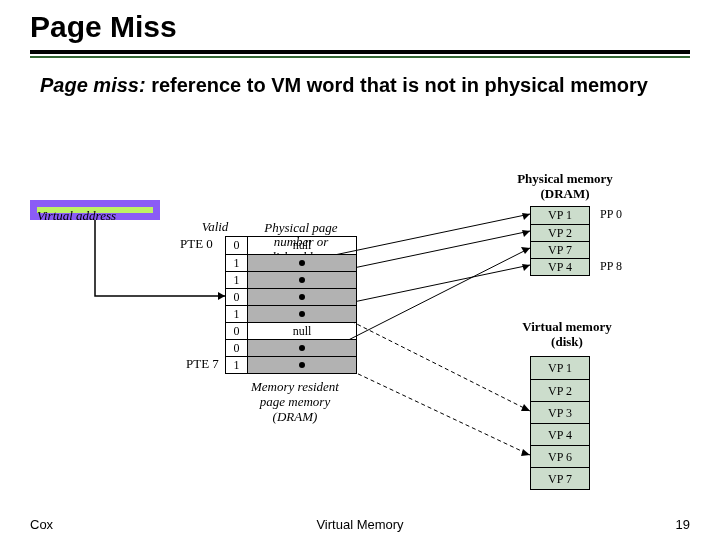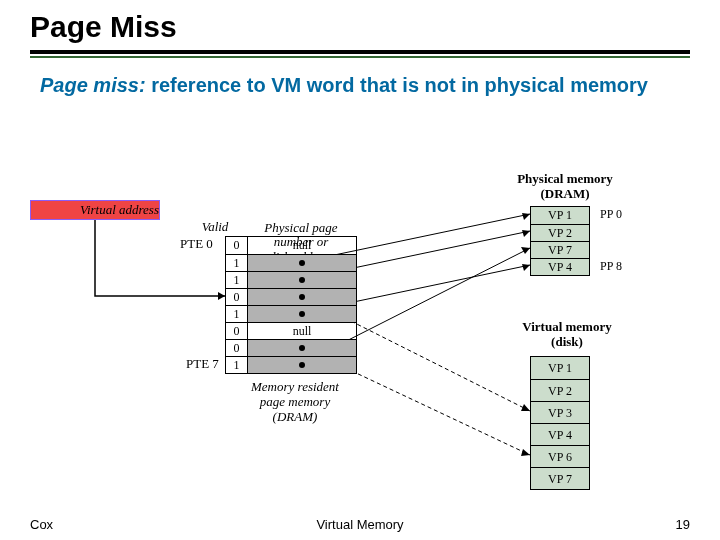--- a/index.html
+++ b/index.html
@@ -12,31 +12,31 @@
   }
   .title {
     font-size: 30px; font-weight: bold;
     padding: 10px 23px 6px 30px;
     color: #000;
   }
   .rule1 { border-top: 4px solid #000; margin: 0 30px; }
   .rule2 { border-top: 2px solid #336633; margin: 2px 30px 0 30px; }
   .subtitle {
     font-size: 20px; font-weight: bold;
-    color: #0369a1;
+    color: #000000;
     padding: 14px 30px 0 40px;
     line-height: 1.3;
   }
   .subtitle .em { font-style: italic; }
   .diagram { position: absolute; left: 0; top: 170px; width: 720px; height: 340px; }
   .va-box {
     position: absolute; left: 30px; top: 30px;
     width: 130px; height: 20px;
-    border: 1px solid #8b5cf6; background: #ef4444;
-    font-size: 13px; text-align: right; line-height: 18px;
+    border: 7px solid #8b5cf6; background: #bef264;
+    font-size: 13px; text-align: left; line-height: 18px;
     color: #000;
     font-family: "Times New Roman", serif;
     font-style: italic;
   }
   .hdr {
     position: absolute;
     font-size: 13px; font-style: italic;
     font-family: "Times New Roman", serif;
     text-align: center; line-height: 1.1;
   }

